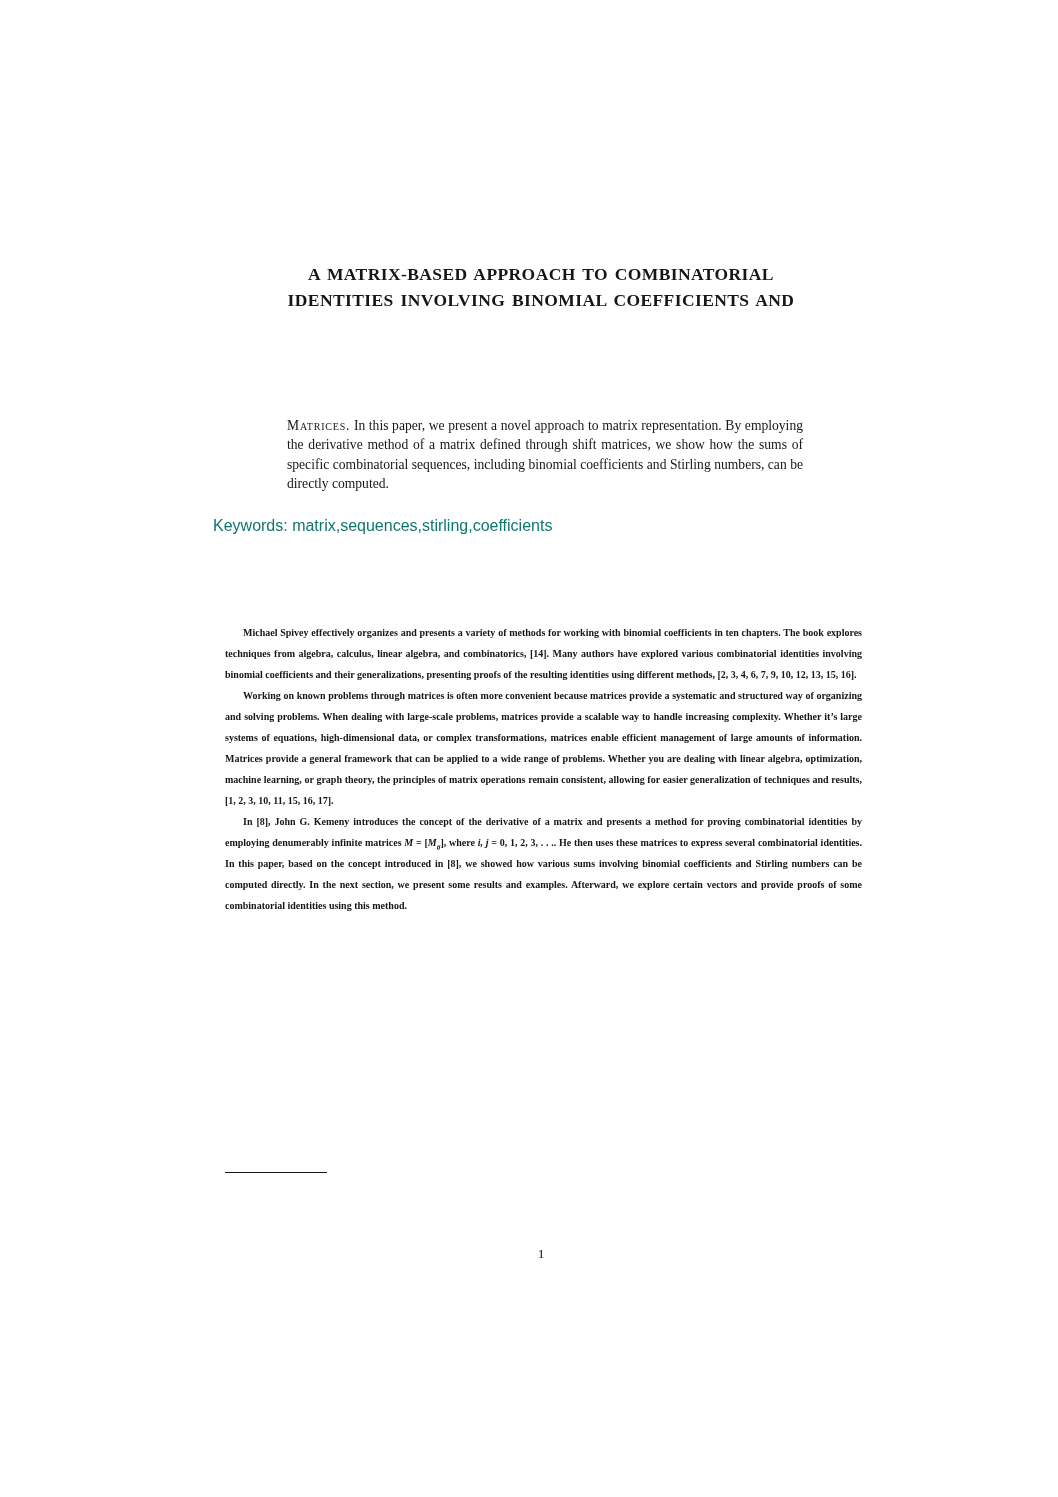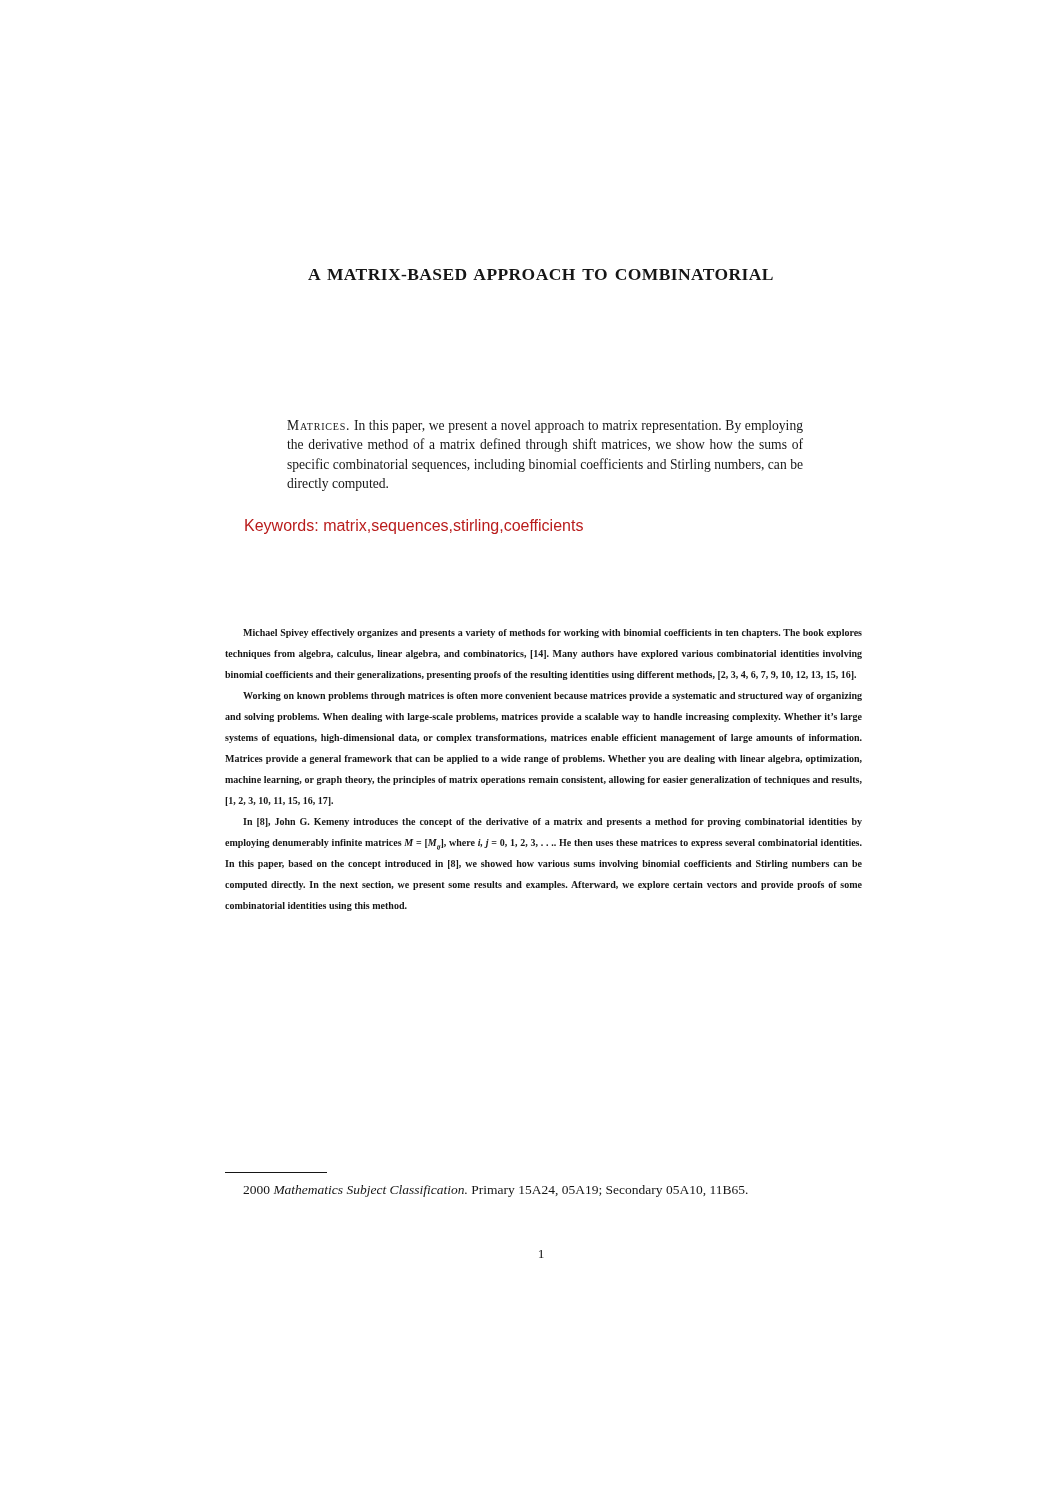--- a/index.html
+++ b/index.html
@@ -37,25 +37,25 @@
     line-height: 19.4px;
     text-align: justify;
   }
   .abstract-label {
     font-variant: small-caps;
     letter-spacing: 0.8px;
   }
   .keywords {
     position: absolute;
     top: 517px;
-    left: 244px;
+    left: 213px;
     width: 640px;
     font-family: "Liberation Sans", "DejaVu Sans", sans-serif;
     font-size: 16px;
-    color: #b91c1c;
+    color: #0f766e;
   }
   .section-heading {
     position: absolute;
     top: 592px;
     left: 211px;
     width: 660px;
     margin: 0;
     text-align: center;
     font-weight: normal;
     font-size: 16px;
@@ -117,36 +117,36 @@
     font-size: 13.5px;
   }
 </style>
 </head>
 <body>
 
 <div class="page">
 
   <header class="title-block">
     <div class="title-line">A MATRIX-BASED APPROACH TO COMBINATORIAL</div>
+    <div class="title-line">IDENTITIES INVOLVING BINOMIAL COEFFICIENTS AND</div>
   </header>
 
   <section class="abstract">
     <span class="abstract-label">Matrices.</span>
     <span>In this paper, we present a novel approach to matrix representation. By employing the derivative method of a matrix defined through shift matrices, we show how the sums of specific combinatorial sequences, including binomial coefficients and Stirling numbers, can be directly computed.</span>
   </section>
 
   <div class="keywords">Keywords: matrix,sequences,stirling,coefficients</div>
 
 
   <main class="body-text">
     <p class="para">Michael Spivey effectively organizes and presents a variety of methods for working with binomial coefficients in ten chapters. The book explores techniques from algebra, calculus, linear algebra, and combinatorics, [14]. Many authors have explored various combinatorial identities involving binomial coefficients and their generalizations, presenting proofs of the resulting identities using different methods, [2, 3, 4, 6, 7, 9, 10, 12, 13, 15, 16].</p>
     <p class="para">Working on known problems through matrices is often more convenient because matrices provide a systematic and structured way of organizing and solving problems. When dealing with large-scale problems, matrices provide a scalable way to handle increasing complexity. Whether it’s large systems of equations, high-dimensional data, or complex transformations, matrices enable efficient management of large amounts of information. Matrices provide a general framework that can be applied to a wide range of problems. Whether you are dealing with linear algebra, optimization, machine learning, or graph theory, the principles of matrix operations remain consistent, allowing for easier generalization of techniques and results, [1, 2, 3, 10, 11, 15, 16, 17].</p>
     <p class="para"><span>In [8], John G. Kemeny introduces the concept of the derivative of a matrix and presents a method for proving combinatorial identities by employing denumerably infinite matrices </span><span class="mi">M</span><span> = [</span><span class="mi">M</span><sub class="mi">ij</sub><span>], where </span><span class="mi">i, j</span><span> = 0, 1, 2, 3, . . ..</span><span> He then uses these matrices to express several combinatorial identities. In this paper, based on the concept introduced in [8], we showed how various sums involving binomial coefficients and Stirling numbers can be computed directly. In the next section, we present some results and examples. Afterward, we explore certain vectors and provide proofs of some combinatorial identities using this method.</span></p>
   </main>
 
   <footer class="footnote">
     <div class="footnote-rule"></div>
-    <p class="fn-para"><span>2000 </span><span class="it">Mathematics Subject Classification.</span><span> Primary 15A24, 05A19; Secondary 05A10, 11B65.</span></p>
   </footer>
 
   <div class="page-number">1</div>
 
 </div>
 
 </body></html>

